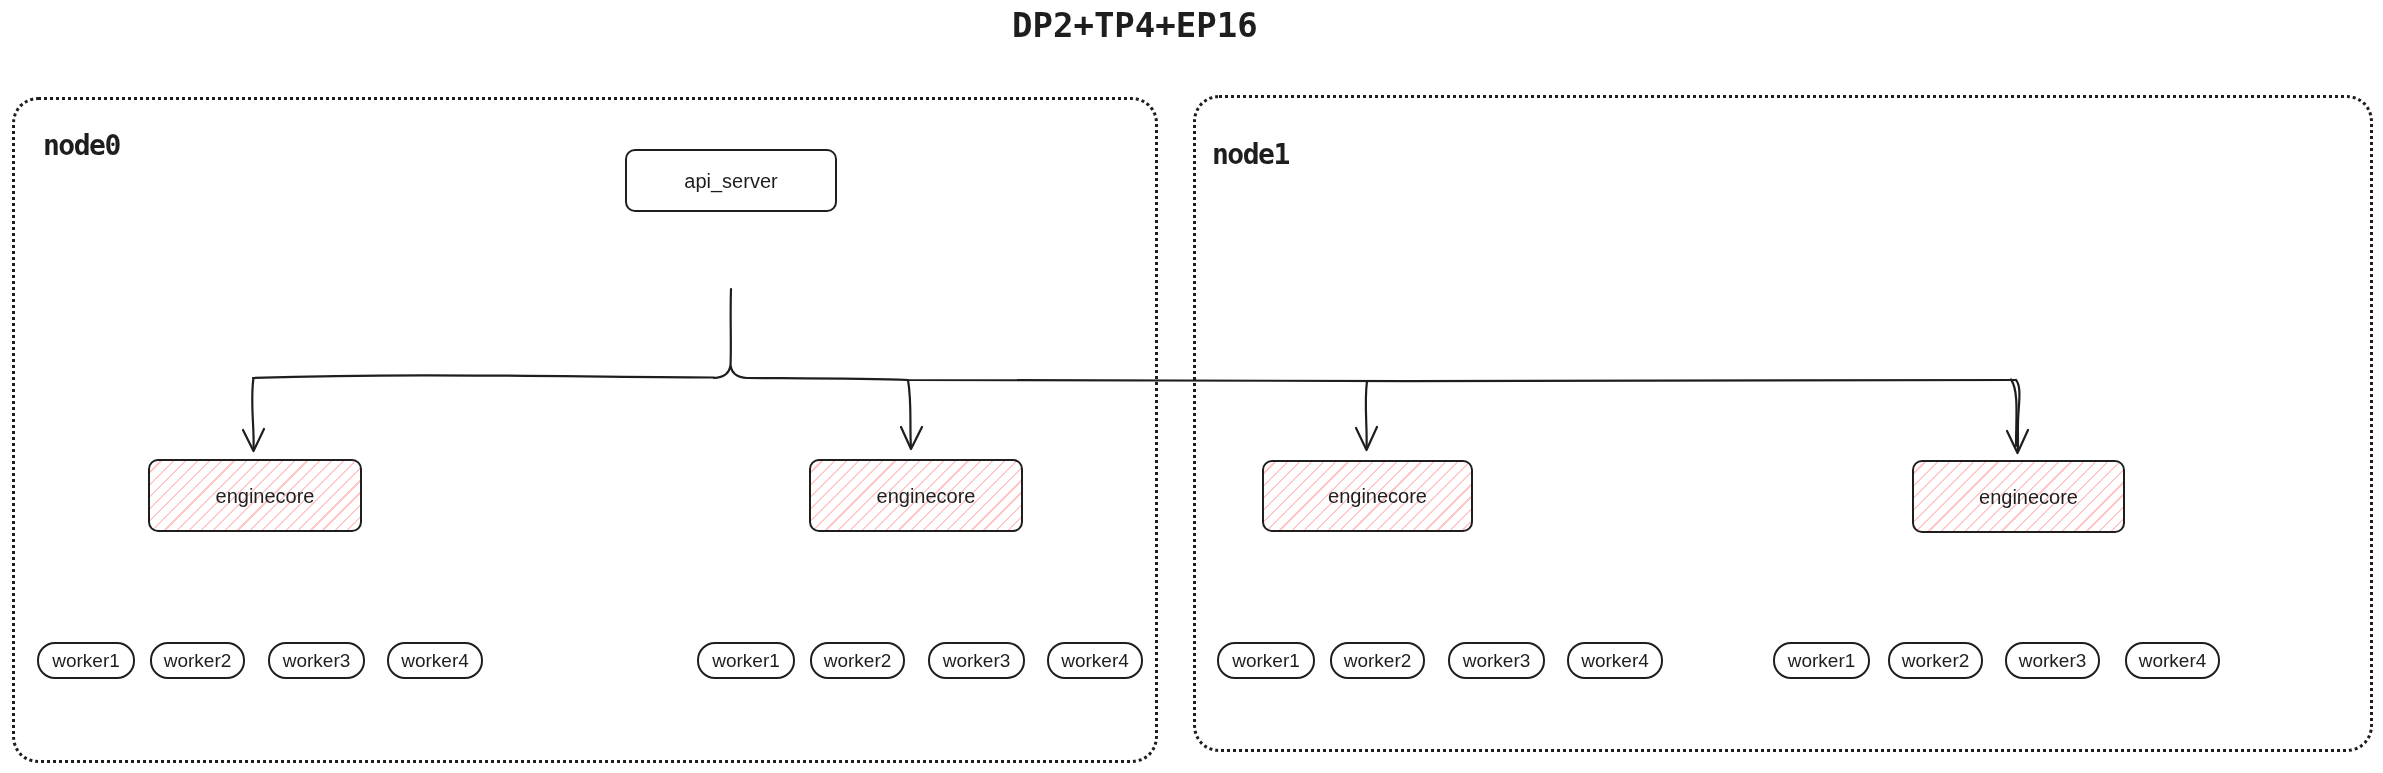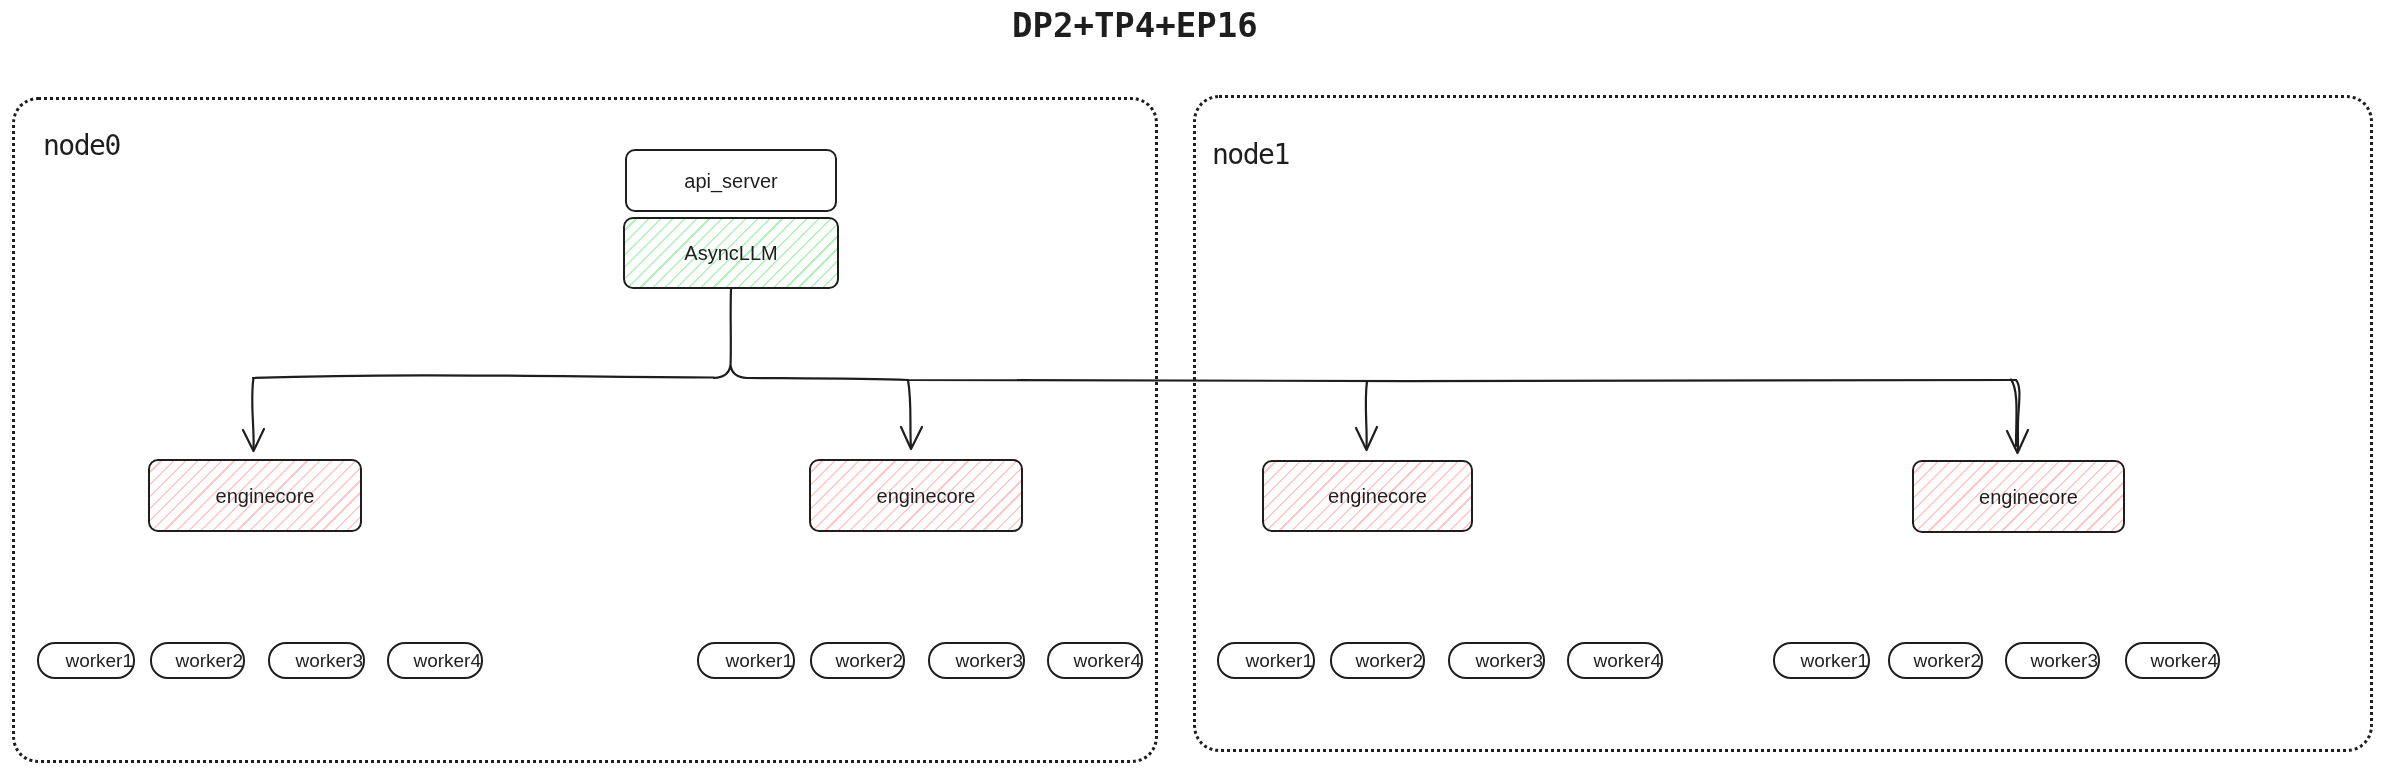--- a/index.html
+++ b/index.html
@@ -17,21 +17,21 @@
     font-weight:bold;font-size:34px;line-height:40px;
     white-space:nowrap;
   }
   .node{
     border:3px dotted var(--stroke,#1e1e1e);
     border-radius:26px;
     background:transparent;
   }
   .node-label{
     font-family:"DejaVu Sans Mono",monospace;
-    font-weight:normal;font-size:28px;line-height:32px;
+    font-weight:bold;font-size:28px;line-height:32px;
     letter-spacing:-1.5px;white-space:nowrap;
   }
   .box{
     display:flex;align-items:center;justify-content:center;
     border:2.5px solid var(--stroke,#1e1e1e);
     border-radius:10px;
     background:#fff;
     font-size:20px;line-height:1;
     white-space:nowrap;
   }
@@ -39,21 +39,20 @@
     background:repeating-linear-gradient(135deg,#ffffff 0 7px,var(--hatch-green,#b2f2bb) 7px 8.6px);
   }
   .hatch-red{
     background:repeating-linear-gradient(135deg,#ffffff 0 7px,var(--hatch-red,#ffc9c9) 7px 8.6px);
     padding-left:20px;
   }
   .worker{
     border-width:2.5px;
     border-radius:18px;
     font-size:19px;
-    justify-content:flex-end;
   }
   svg.wires{position:absolute;left:0;top:0;pointer-events:none;}
   svg.wires path{
     fill:none;
     stroke:var(--stroke,#1e1e1e);
     stroke-width:2.2;
     stroke-linecap:round;
     stroke-linejoin:round;
   }
 </style>
@@ -81,23 +80,20 @@
     <path d="M901 427 L911 449 L922 427"></path>
     <path d="M1367 381 C1364 404 1367.5 427 1366.5 449"></path>
     <path d="M1356 428 L1366.5 450 L1377 427"></path>
     <path d="M2016 380 C2022 387 2018.5 404 2018 422 C2017.6 437 2018.5 446 2017.5 451"></path>
     <path d="M2011 379.5 C2019 391 2016 418 2016 446"></path>
     <path d="M2007 431 L2017.5 453 L2028 430"></path>
   </svg>
 
   <div class="abs box" style="left:625px;top:149px;width:212px;height:63px;z-index:2;">
     <span>api_server</span>
-  </div>
-  <div class="abs box hatch-green" style="left:623px;top:217px;width:216px;height:72px;">
-    <span>AsyncLLM</span>
   </div>
 
   <div class="abs box hatch-red" style="left:148px;top:459px;width:214px;height:73px;">
     <span>enginecore</span>
   </div>
   <div class="abs box hatch-red" style="left:809px;top:459px;width:214px;height:73px;">
     <span>enginecore</span>
   </div>
   <div class="abs box hatch-red" style="left:1262px;top:460px;width:211px;height:72px;">
     <span>enginecore</span>

